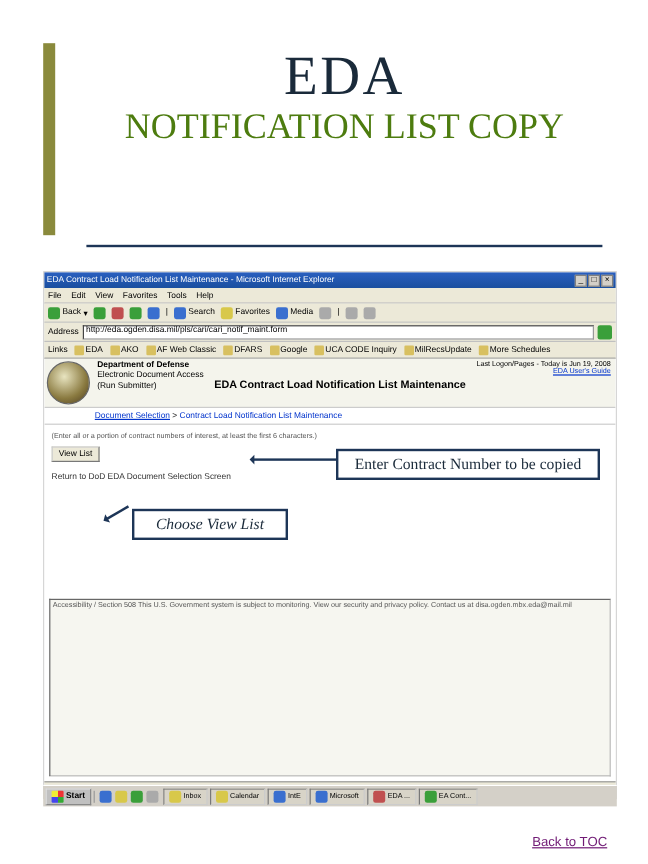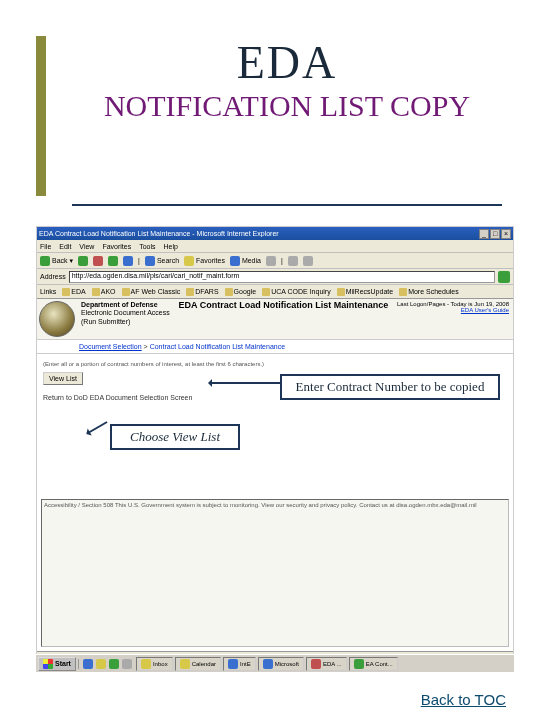--- a/index.html
+++ b/index.html
@@ -1,21 +1,21 @@
 <!DOCTYPE html>
 <html><head>
 <meta charset="utf-8">
 <style>
   * { box-sizing: border-box; margin: 0; padding: 0; }
   body { width: 540px; height: 720px; font-family: Georgia, 'Times New Roman', serif; background: #fff; position: relative; overflow: hidden; }
   .slide { width: 100%; height: 100%; position: relative; }
   .accent-bar { position: absolute; left: 36px; top: 36px; width: 10px; height: 160px; background: #8a8a3c; }
   .title-block { position: absolute; left: 72px; top: 36px; width: 430px; }
   .title1 { font-size: 46px; color: #1a2a3a; text-align: center; letter-spacing: 2px; }
-  .title2 { font-size: 30px; color: #701a75; text-align: center; line-height: 1.15; }
+  .title2 { font-size: 30px; color: #4d7c0f; text-align: center; line-height: 1.15; }
   .hrule { position: absolute; left: 72px; width: 430px; height: 0; border-top: 2px solid #1d3557; }
   .hr1 { top: 204px; }
   .screenshot { position: absolute; left: 36px; top: 226px; width: 478px; height: 440px; font-family: Tahoma, Arial, sans-serif; font-size: 8px; background: #fff; border: 1px solid #ccc; }
   
   .win-titlebar { height: 13px; background: linear-gradient(#2a5fbf, #1a4f9f); color: #fff; display: flex; align-items: center; padding: 0 2px; }
   .win-titlebar-text { font-size: 7px; flex: 1; white-space: nowrap; overflow: hidden; }
   .win-btns { display: flex; gap: 1px; }
   .win-btn { width: 10px; height: 10px; background: #d4d0c8; border: 1px solid #808080; font-size: 7px; line-height: 7px; text-align: center; color: #000; }
   .menubar { height: 13px; background: #ece9d8; display: flex; align-items: center; padding: 0 3px; gap: 8px; font-size: 7px; color: #000; border-bottom: 1px solid #c0c0c0; }
   .toolbar { height: 16px; background: #ece9d8; display: flex; align-items: center; padding: 0 3px; gap: 5px; font-size: 7px; border-bottom: 1px solid #c0c0c0; }
@@ -31,21 +31,21 @@
   .go-btn { width: 12px; height: 12px; background: #3a9f3a; border-radius: 2px; }
   .linksbar { height: 14px; background: #ece9d8; display: flex; align-items: center; padding: 0 3px; gap: 6px; font-size: 7px; border-bottom: 1px solid #999; }
   .linksbar .lk { display: flex; align-items: center; gap: 1px; }
   .lk-ico { width: 8px; height: 8px; background: #d8c060; border-radius: 1px; display: inline-block; }
   
   .page-area { position: absolute; top: 72px; left: 0; right: 0; bottom: 14px; background: #fff; overflow: hidden; }
   .eda-header { display: flex; background: #f4f4ec; border-bottom: 1px solid #ccc; }
   .seal { width: 36px; height: 36px; margin: 2px; border-radius: 50%; background: radial-gradient(circle at 40% 35%, #e8e4c0, #8a7a40 60%, #4a3a20); border: 1px solid #666; flex-shrink: 0; }
   .eda-header-text { padding: 2px 4px; font-size: 7px; line-height: 1.2; }
   .eda-header-text b { font-weight: bold; display: block; }
-  .eda-page-title { text-align: center; font-weight: bold; font-size: 9px; padding-top: 1px; flex: 1; }
+  .eda-page-title { text-align: center; font-weight: bold; font-size: 9px; padding-top: 16px; flex: 1; }
   .eda-right { font-size: 6px; text-align: right; padding: 2px 4px; white-space: nowrap; }
   .eda-right a { color: #0033cc; text-decoration: underline; display: block; }
   .breadcrumb { font-size: 7px; padding: 3px 42px; color: #0033cc; border-bottom: 1px solid #ccc; }
   .breadcrumb .sep { color: #333; }
   .form-area { padding: 6px; font-size: 8px; }
   .form-row { display: flex; align-items: center; gap: 4px; margin-bottom: 3px; }
   .txt-input { width: 72px; height: 12px; border: 1px inset #999; background: #fff; font-size: 7px; padding: 0 2px; }
   .small-btn { height: 13px; background: #ece9d8; border: 1px outset #ccc; font-size: 7px; padding: 0 5px; display: inline-flex; align-items: center; }
   .hint { font-size: 6px; color: #555; margin: 1px 0 5px 0; }
   .graybox { position: absolute; left: 4px; right: 4px; bottom: 4px; top: 200px; border: 1px inset #bbb; background: #f6f6f0; font-size: 6px; padding: 2px; color: #555; overflow: hidden; }
@@ -57,21 +57,21 @@
   .task-item { height: 14px; background: #d8d4c8; border: 1px inset #ccc; padding: 0 4px; display: flex; align-items: center; gap: 2px; font-size: 6px; white-space: nowrap; overflow: hidden; }
   .tasks { display: flex; gap: 2px; flex: 1; overflow: hidden; }
   
   .callout { position: absolute; background: #fff; border: 2px solid #1d3557; font-family: 'Times New Roman', serif; font-size: 13px; color: #1a2a3a; padding: 3px 10px; text-align: center; }
   .callout1 { left: 280px; top: 374px; width: 220px; }
   .callout2 { left: 110px; top: 424px; width: 130px; font-style: italic; }
   .arrow-line { position: absolute; background: #1d3557; height: 2px; }
   .arrow-line::before { content: ''; position: absolute; left: -6px; top: -3px; border: 4px solid transparent; border-right-color: #1d3557; }
   .arr1 { left: 210px; top: 382px; width: 70px; }
   .arr2 { left: 88px; top: 432px; width: 22px; transform: rotate(-30deg); transform-origin: left center; }
-  .back-link { position: absolute; right: 34px; bottom: 12px; font-family: Arial, sans-serif; font-size: 15px; color: #0c4a6e; text-decoration: underline; }
+  .back-link { position: absolute; right: 34px; bottom: 12px; font-family: Arial, sans-serif; font-size: 11px; color: #701a75; text-decoration: underline; }
   .page-area .ret-link { font-size: 7px; color: #333; padding: 0 6px; }
 </style>
 </head>
 <body>
 
 <div class="slide">
   <div class="accent-bar"></div>
   <div class="title-block">
     <div class="title1">EDA</div>
     <div class="title2">NOTIFICATION LIST COPY</div>

